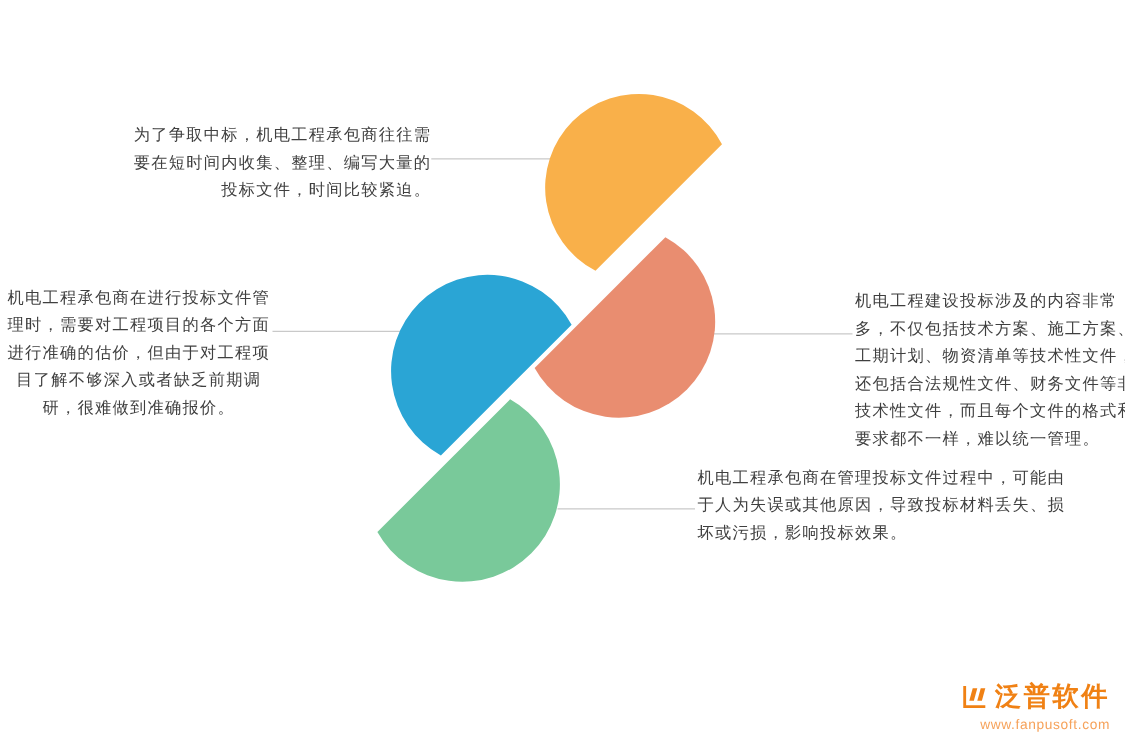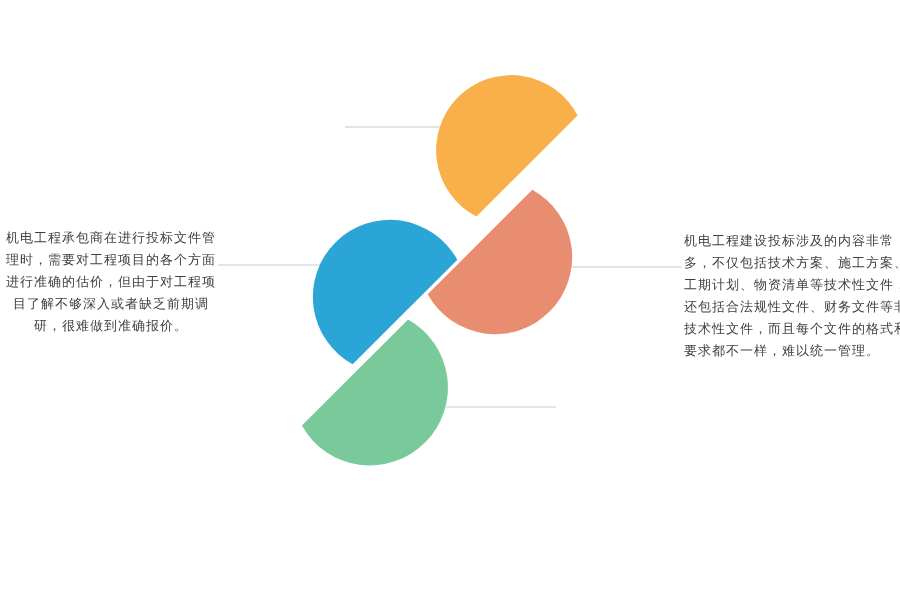--- a/index.html
+++ b/index.html
@@ -55,20 +55,35 @@
     <line class="connector" x1="218" y1="265" x2="321" y2="265"></line>
     <line class="connector" x1="570" y1="267" x2="682" y2="267"></line>
     <line class="connector" x1="446" y1="407" x2="556" y2="407"></line>
 
     <path d="M 476.4 216.6 A 75 75 0 1 1 577.6 115.4 Z" fill="#f9b04a"></path>
     <path d="M 532.3 189.7 A 77 77 0 1 1 427.7 294.3 Z" fill="#e98d70"></path>
     <path d="M 352.7 364.3 A 77 77 0 1 1 457.3 259.7 Z" fill="#2aa5d5"></path>
     <path d="M 408.1 319.4 A 78 78 0 1 1 301.9 425.6 Z" fill="#79c99a"></path>
   </svg>
 
+  <div class="tb tb-right tb1">为了争取中标，机电工程承包商往往需要在短时间内收集、整理、编写大量的投标文件，时间比较紧迫。</div>
 
   <div class="tb tb-right tb2">机电工程承包商在进行投标文件管理时，需要对工程项目的各个方面进行准确的估价，但由于对工程项目了解不够深入或者缺乏前期调研，很难做到准确报价。</div>
 
   <div class="tb tb-left tb3">机电工程建设投标涉及的内容非常多，不仅包括技术方案、施工方案、工期计划、物资清单等技术性文件，还包括合法规性文件、财务文件等非技术性文件，而且每个文件的格式和要求都不一样，难以统一管理。</div>
 
+  <div class="tb tb-left tb4">机电工程承包商在管理投标文件过程中，可能由于人为失误或其他原因，导致投标材料丢失、损坏或污损，影响投标效果。</div>
 
+  <div class="logo">
+    <div class="logo-row">
+      <span style="display:inline-flex;">
+        <svg width="22" height="22" viewBox="0 0 24 24">
+          <path d="M3 3 L3 21 L21 21" fill="none" stroke="#f08114" stroke-width="2.5"></path>
+          <path d="M10 5 L14 5 L11 16 L7 16 Z" fill="#f08114"></path>
+          <path d="M17 5 L21 5 L18 16 L14 16 Z" fill="#f08114"></path>
+        </svg>
+      </span>
+      <span class="brand-name">泛普软件</span>
+    </div>
+    <div class="brand-url">www.fanpusoft.com</div>
+  </div>
 
 </div>
 
 </body></html>

